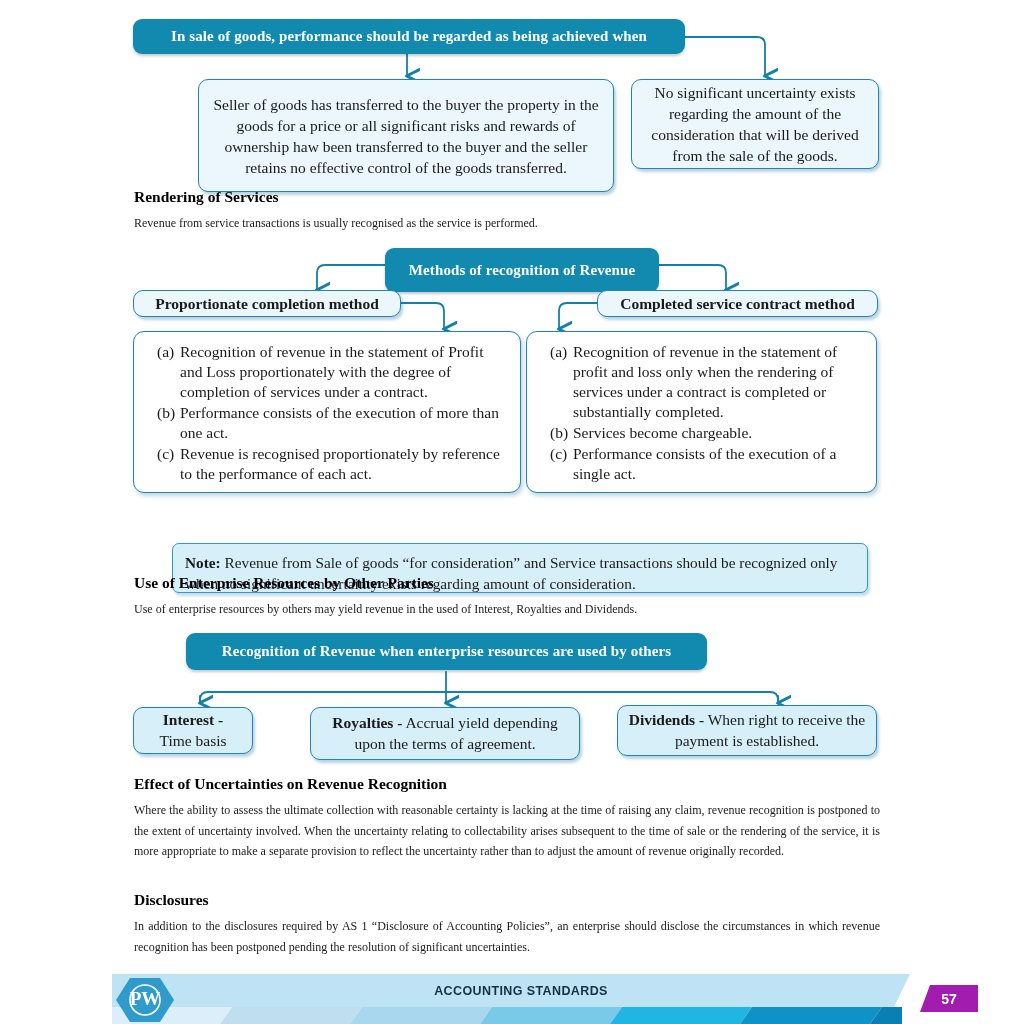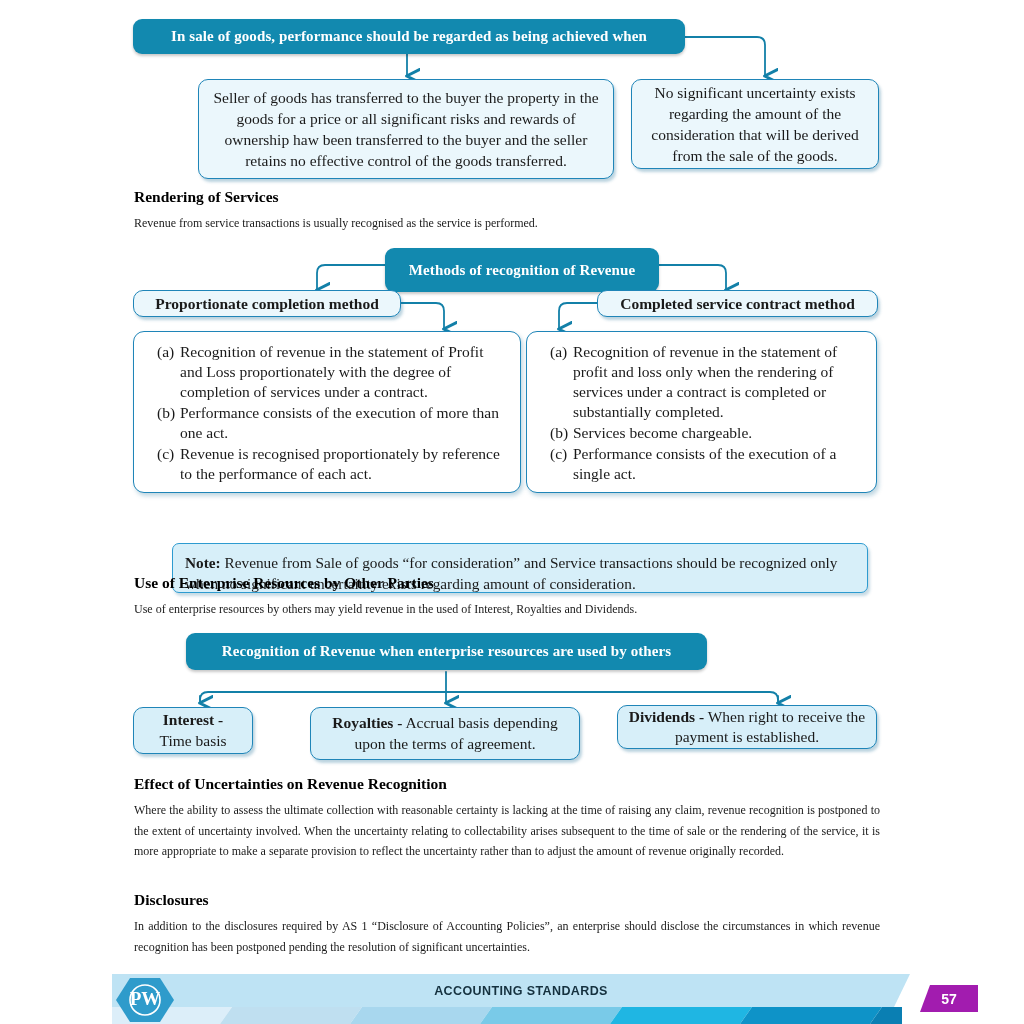--- a/index.html
+++ b/index.html
@@ -155,21 +155,21 @@
       <path d="M446,672 L446,692"></path>
       <path d="M200,700 Q200,692 208,692 L770,692 Q778,692 778,700"></path>
       <path d="M200,696 L200,703" marker-end="url(#ah)"></path>
       <path d="M446,692 L446,703" marker-end="url(#ah)"></path>
       <path d="M778,696 L778,703" marker-end="url(#ah)"></path>
     </g>
   </svg>
 
   <div class="fbox-dark" style="left:133px;top:19px;width:552px;height:35px;">In sale of goods, performance should be regarded as being achieved when</div>
 
-  <div class="fbox-light" style="left:198px;top:79px;width:416px;height:100px;line-height:21px;">Seller of goods has transferred to the buyer the property in the goods for a price or all significant risks and rewards of ownership haw been transferred to the buyer and the seller retains no effective control of the goods transferred.</div>
+  <div class="fbox-light" style="left:198px;top:79px;width:416px;height:113px;line-height:21px;">Seller of goods has transferred to the buyer the property in the goods for a price or all significant risks and rewards of ownership haw been transferred to the buyer and the seller retains no effective control of the goods transferred.</div>
 
   <div class="fbox-light" style="left:631px;top:79px;width:248px;height:90px;line-height:21px;">No significant uncertainty exists regarding the amount of the consideration that will be derived from the sale of the goods.</div>
 
   <div class="sec-head" style="position:absolute;left:134px;top:188px;">Rendering of Services</div>
 
   <div class="para" style="position:absolute;left:134px;top:213px;width:756px;text-align:left;">Revenue from service transactions is usually recognised as the service is performed.</div>
 
   <div class="fbox-dark" style="left:385px;top:248px;width:274px;height:44px;">Methods of recognition of Revenue</div>
 
   <div class="fbox-light bold" style="left:133px;top:290px;width:268px;height:27px;">Proportionate completion method</div>
@@ -218,25 +218,25 @@
 
   <div class="fbox-cyan" style="left:133px;top:707px;width:120px;height:47px;">
     <div>
       <span style="font-weight:bold;">Interest -</span><br>
       <span>Time basis</span>
     </div>
   </div>
 
   <div class="fbox-cyan" style="left:310px;top:707px;width:270px;height:53px;">
     <div>
-      <span style="font-weight:bold;">Royalties -</span><span> Accrual basis depending upon the terms of agreement.</span>
-    </div>
-  </div>
-
-  <div class="fbox-cyan" style="left:617px;top:705px;width:260px;height:44px;">
+      <span style="font-weight:bold;">Royalties -</span><span> Accrual yield depending upon the terms of agreement.</span>
+    </div>
+  </div>
+
+  <div class="fbox-cyan" style="left:617px;top:705px;width:260px;height:51px;">
     <div>
       <span style="font-weight:bold;">Dividends -</span><span> When right to receive the payment is established.</span>
     </div>
   </div>
 
   <div class="sec-head" style="position:absolute;left:134px;top:775px;">Effect of Uncertainties on Revenue Recognition</div>
 
   <div class="para" style="position:absolute;left:134px;top:800px;width:746px;">Where the ability to assess the ultimate collection with reasonable certainty is lacking at the time of raising any claim, revenue recognition is postponed to the extent of uncertainty involved. When the uncertainty relating to collectability arises subsequent to the time of sale or the rendering of the service, it is more appropriate to make a separate provision to reflect the uncertainty rather than to adjust the amount of revenue originally recorded.</div>
 
   <div class="sec-head" style="position:absolute;left:134px;top:891px;">Disclosures</div>

